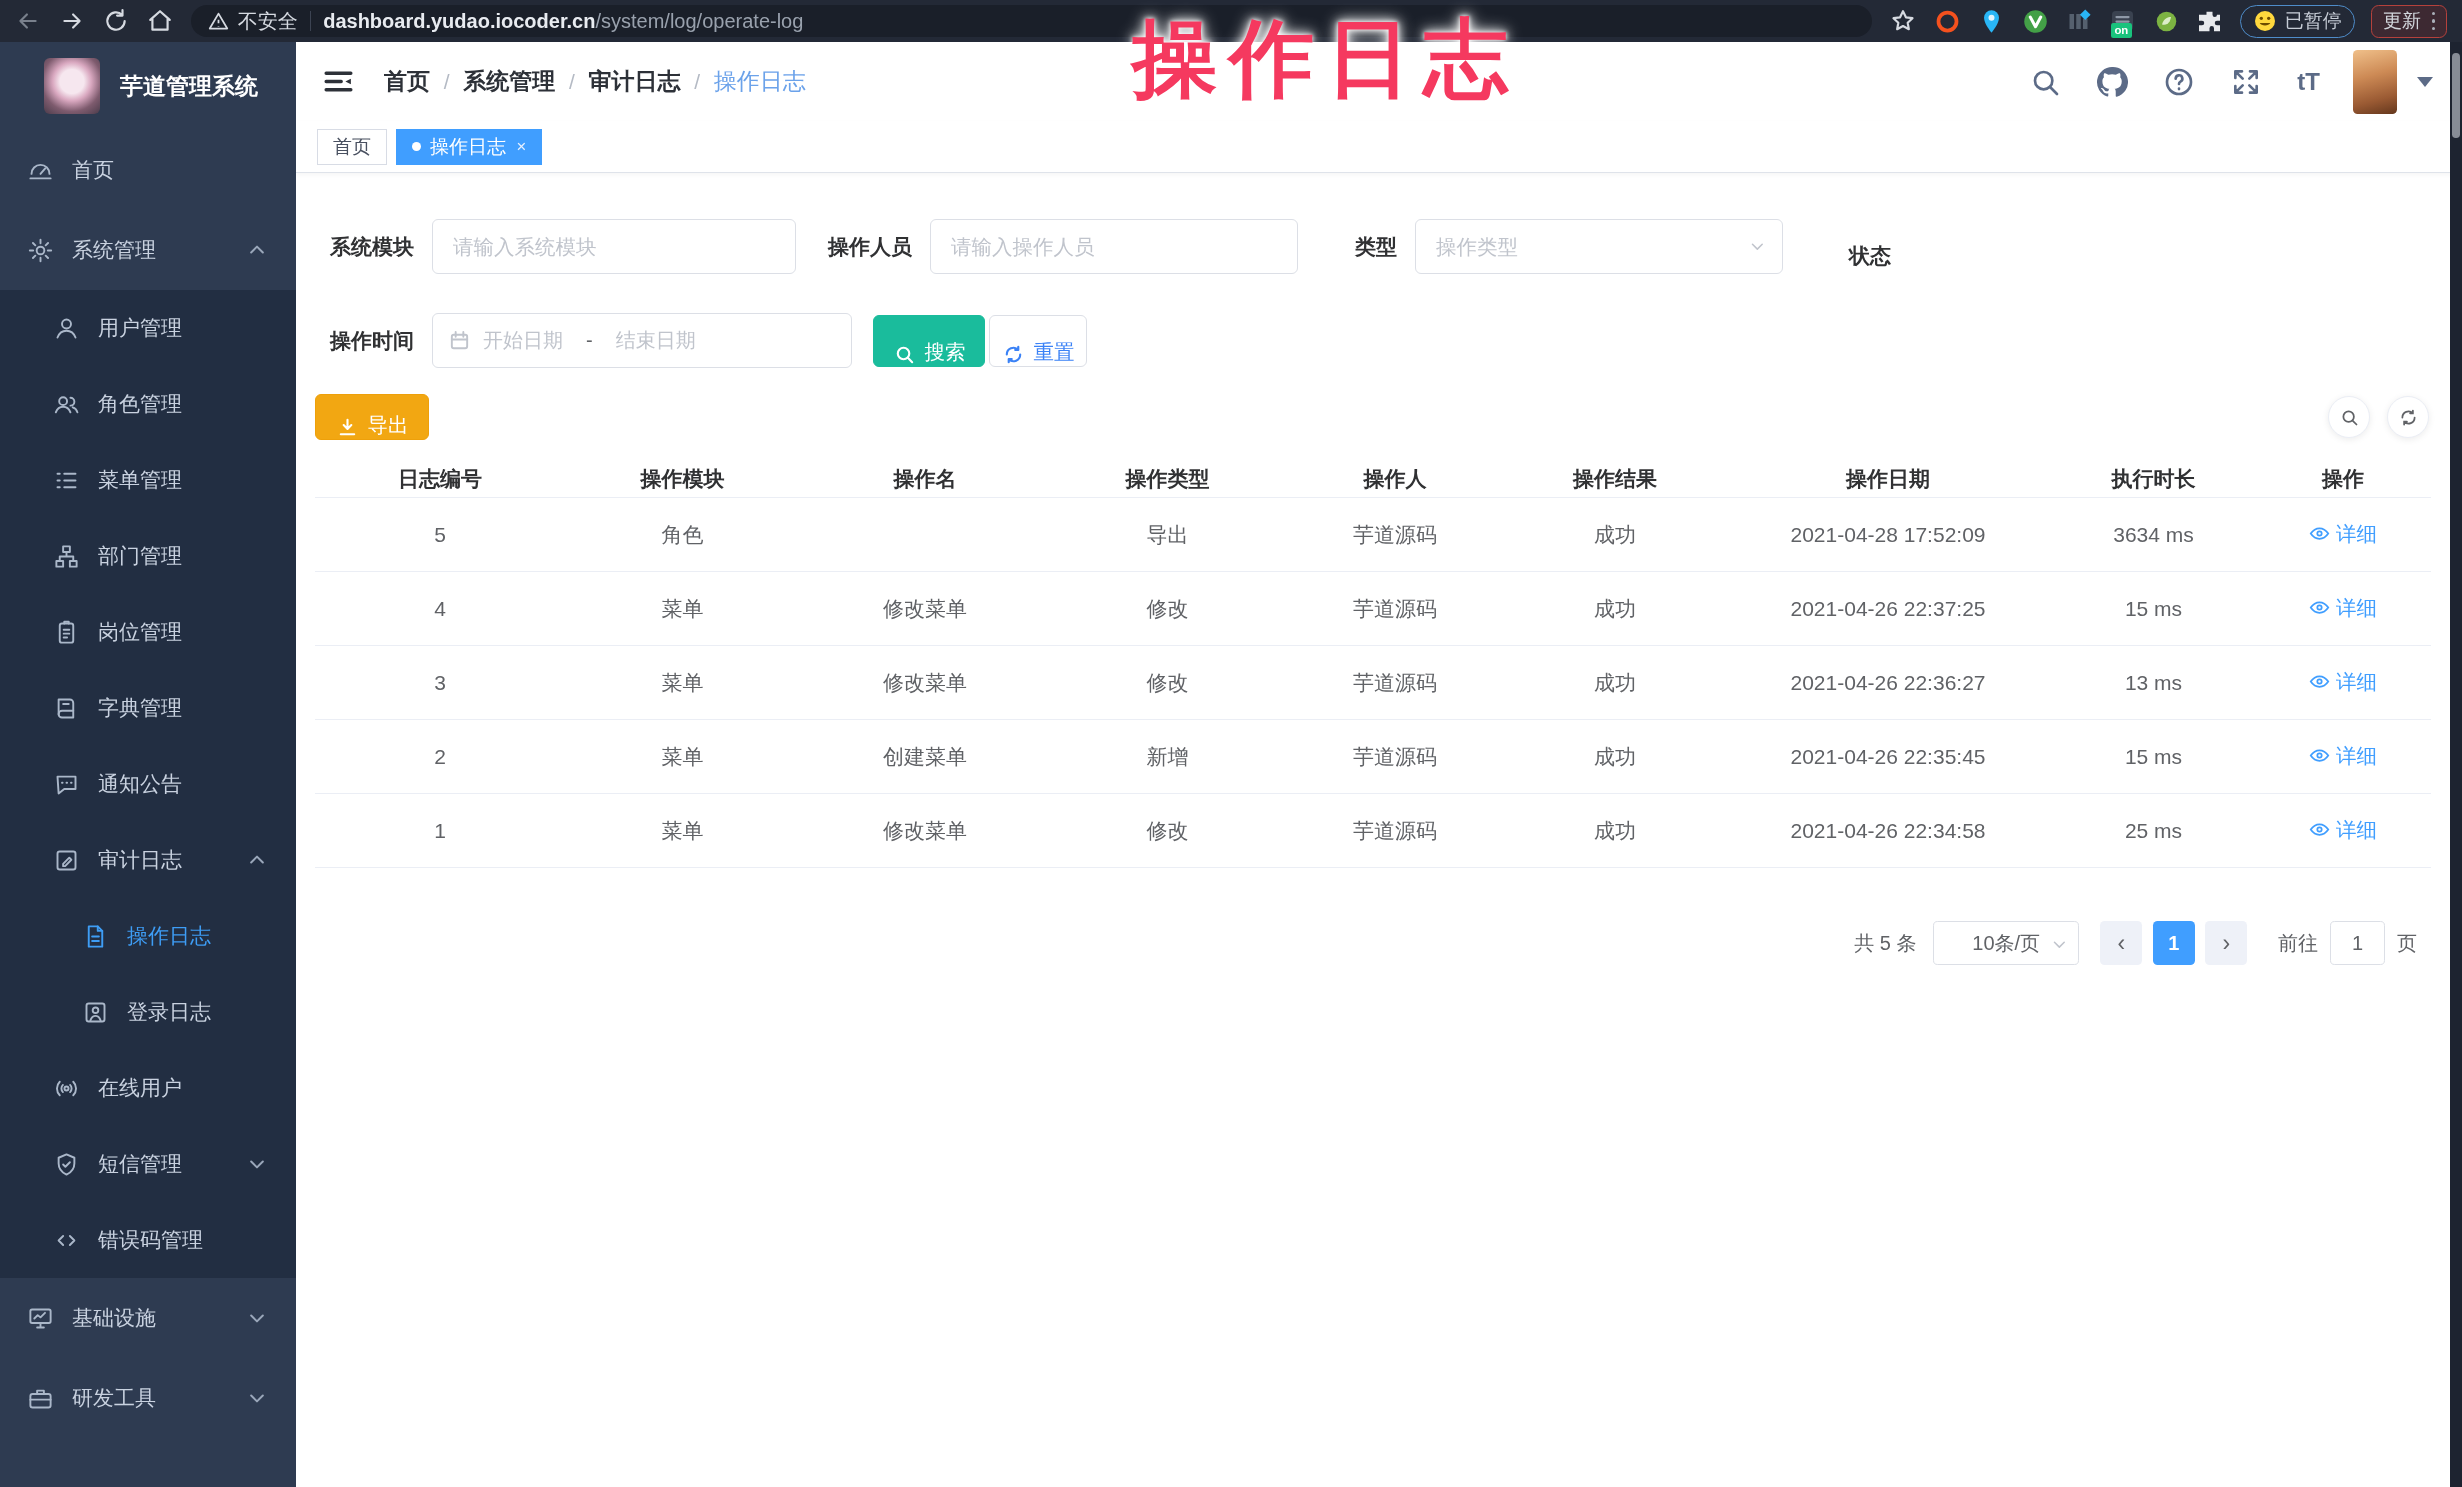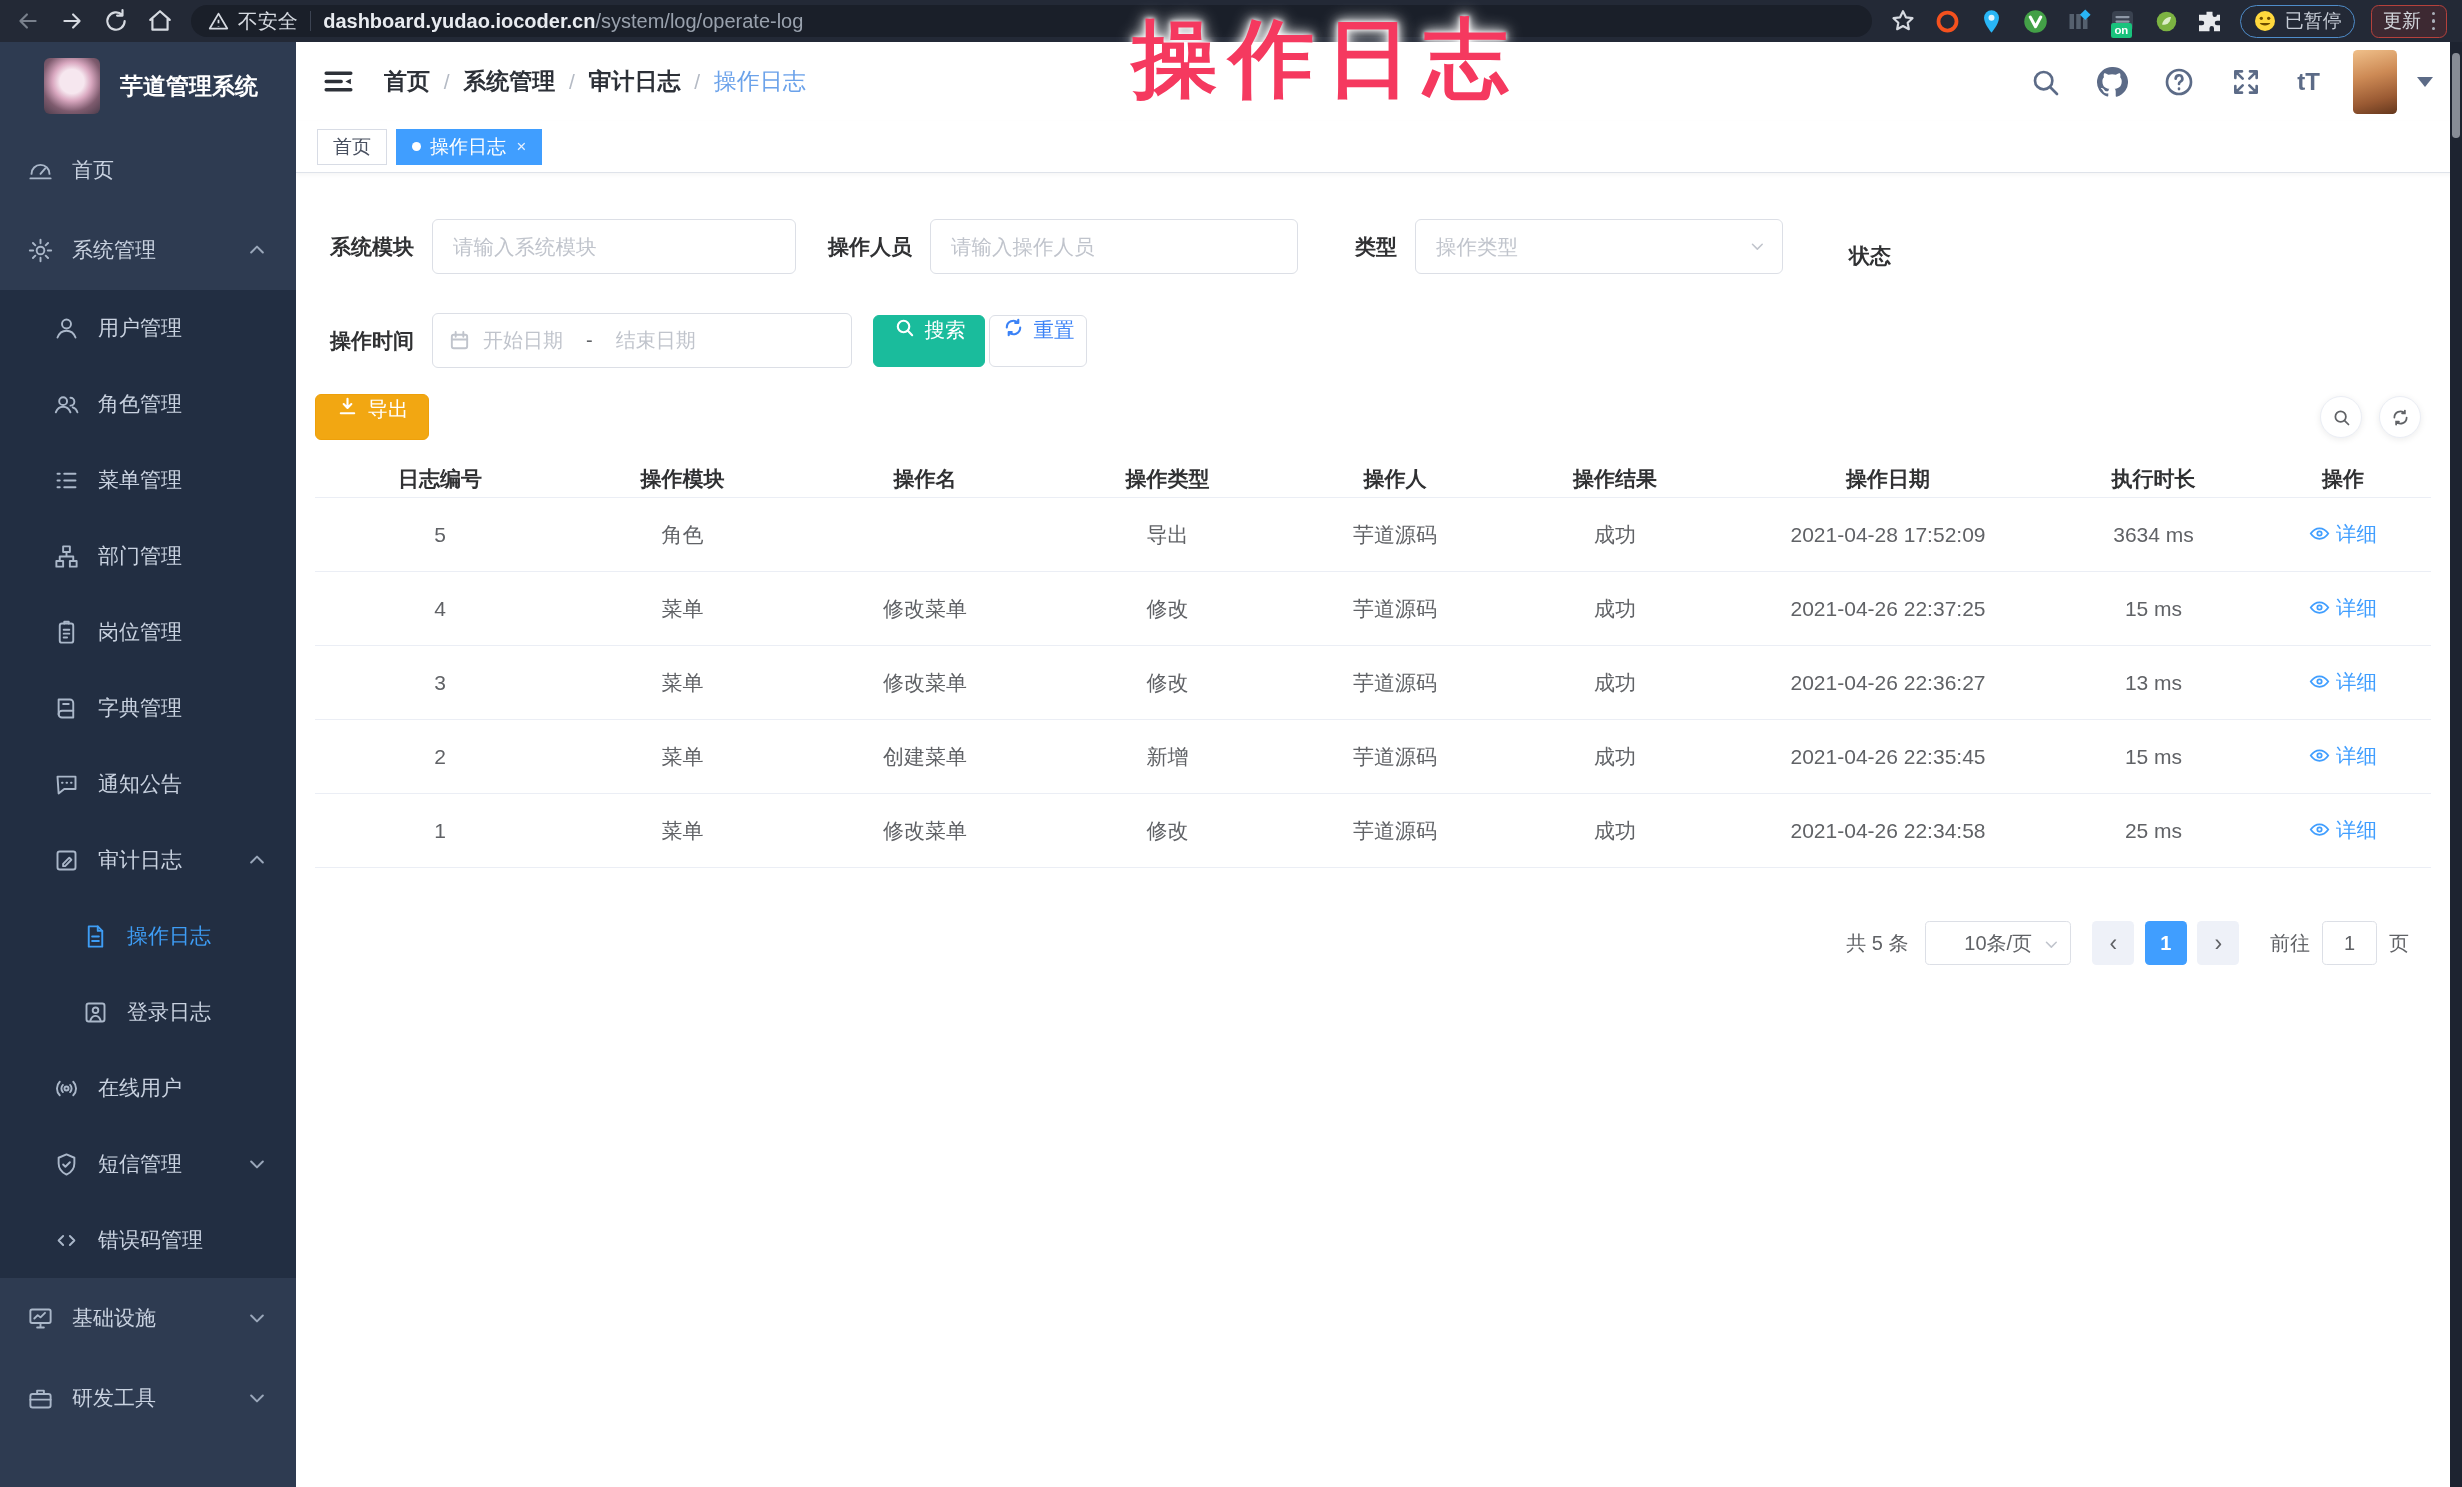--- a/index.html
+++ b/index.html
@@ -77,42 +77,42 @@
   
   .tabbar { height:52px; display:flex; align-items:center; gap:9px; padding:0 0 0 21px;
     border-bottom:1.5px solid #dfe3ea; box-shadow:0 2.3px 4.6px rgba(0,0,0,.04); }
   .tab { display:flex; align-items:center; height:36px; padding:0 15px; border:0.8px solid #d8dce5;
     background:#fff; font-size:19px; color:#495060; white-space:nowrap; cursor:pointer;}
   .tab.active { background:#409eff; border-color:#409eff; color:#fff; }
   .tab-dot { width:9px; height:9px; border-radius:50%; background:#fff; margin-right:9px; }
   .tab-close { margin-left:10.6px; font-size:16.7px; color:#e8f1ff; }
 
   
-  .content { padding:0 12px 0 19px; }
+  .content { padding:0 4px 0 19px; }
   .frow { display:flex; align-items:center; margin-top:46px; }
   .frow2 { margin-top:39px; }
   .flabel { font-size:21px; font-weight:700; color:#303133; text-align:right; white-space:nowrap;}
   .w130 { width:99px; } .w125 { width:95px; margin-left:21px;} .w60a { width:49px; margin-left:50px;} .w60b { width:49px; margin-left:59px;margin-top:18px;}
   .finput { height:55px; border:0.8px solid #dcdfe6; border-radius:6px; background:#fff;
     font-size:20.5px; color:#606266; padding:0 20px; margin-left:18px; }
   .finput::placeholder { color:#c0c4cc; }
   .in480 { width:364px; } .in485 { width:368px; }
   .fselect { position:relative; display:flex; align-items:center; height:55px; width:368px;
     border:0.8px solid #dcdfe6; border-radius:6px; margin-left:18px; padding:0 20px; cursor:pointer;}
   .fselect.w460 { width:349px; }
   .sel-ph { font-size:20.5px; color:#c0c4cc; }
   .sel-caret { position:absolute; right:16.7px; width:16.7px; height:16.7px; color:#c0c4cc;}
   .sel-caret svg { width:100%; height:100%; stroke:currentColor; fill:none; stroke-width:2.2; stroke-linecap:round; stroke-linejoin:round;}
   .daterange { display:flex; align-items:center; height:55px; width:420px; border:0.8px solid #dcdfe6;
     border-radius:6px; margin-left:18px; padding:0 15px; }
   .cal-ic { width:23px; height:23px; color:#c0c4cc; margin-right:12px; flex:0 0 auto;}
   .cal-ic svg { width:100%; height:100%; stroke:currentColor; fill:none; stroke-width:2; stroke-linecap:round;}
   .dr-text { font-size:20px; color:#c0c4cc; white-space:nowrap;}
   .dr-sep { font-size:20px; color:#606266; margin:0 23px; }
-  .btn { display:flex; align-items:flex-start; justify-content:center; border-radius:6px;
+  .btn { display:flex; align-items:flex-end; justify-content:center; border-radius:6px;
     font-size:20.5px; cursor:pointer; white-space:nowrap; }
   .btn .bic { width:23px; height:23px; margin-right:9px; }
   .btn .bic svg { width:100%; height:100%; stroke:currentColor; fill:none; stroke-width:2.2; stroke-linecap:round; stroke-linejoin:round;}
   .btn-search { height:52px; width:112px; margin-left:21px; background:#1abc9c; border:0.8px solid #1abc9c; color:#fff;}
   .btn-reset { height:52px; width:98px; margin-left:4px; background:#fff; border:0.8px solid #dcdfe6; color:#3b82f6;}
   .toolbar-row { display:flex; align-items:center; margin-top:26px; padding-right:30px;}
   .btn-export { height:46px; width:114px; background:#f2a712; border:0.8px solid #eea00a; color:#fff;}
   .tspacer { flex:1 1 auto; }
   .round-btn { width:42px; height:42px; border-radius:50%; background:#fff; border:0.8px solid #ebeef5;
     box-shadow:0 1.5px 7.6px rgba(0,0,0,.08); display:flex; align-items:center; justify-content:center;

